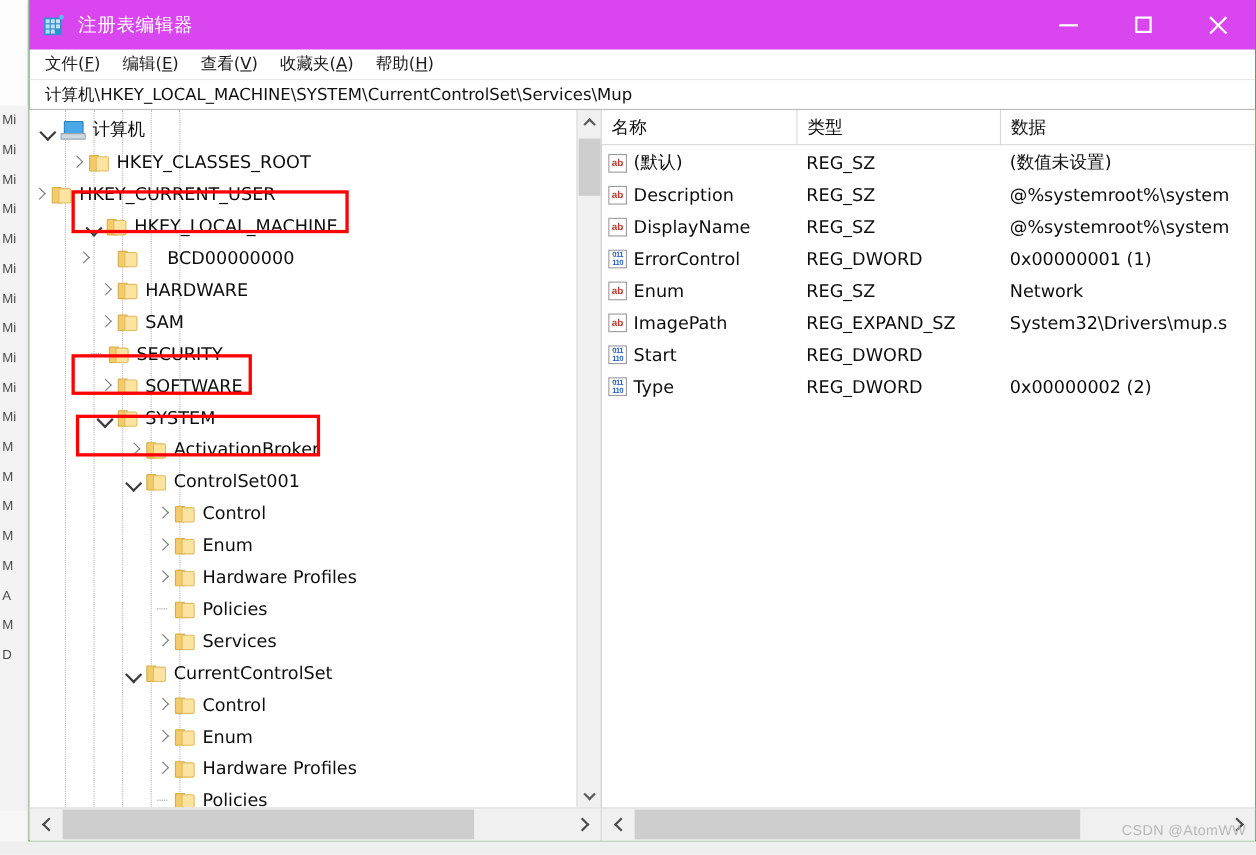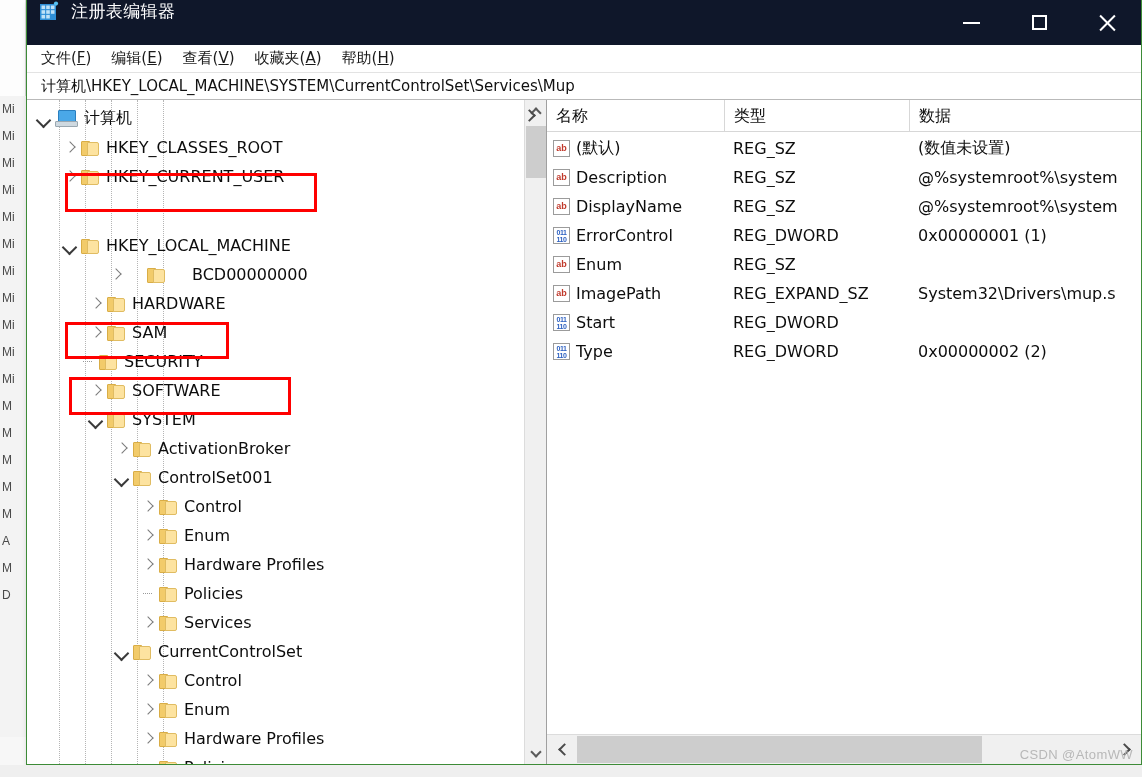--- a/index.html
+++ b/index.html
@@ -37,22 +37,22 @@
     position: absolute; left: 26px; top: 0; width: 1116px; height: 765px;
     background: #ffffff;
     border: 1px solid #3d8b37;
     border-top: none;
     display: flex; flex-direction: column;
     box-shadow: 2px 3px 6px rgba(0,0,0,0.22);
   }
 
   
   .titlebar {
-    height: 45px; background: #0f172a; flex: none;
-    display: flex; position: relative;
+    height: 45px; background: #d946ef; flex: none;
+    display: flex; align-items: center; position: relative;
   }
   .title-icon {
     margin-left: 11px; width: 22px; height: 22px; position: relative; flex: none;
   }
   .title-text {
     margin-left: 11px; color: #ffffff; font-size: 17px;
     font-family: "DejaVu Sans", "Liberation Sans", sans-serif;
     letter-spacing: .4px;
   }
   .win-controls { position: absolute; right: 0; top: 0; height: 45px; display: flex; }
@@ -90,21 +90,21 @@
     font-family: "DejaVu Sans", "Liberation Sans", sans-serif;
     white-space: nowrap; overflow: hidden;
   }
 
   
   .panes { flex: 1 1 auto; display: flex; min-height: 0; background: #fff; }
 
   .pane-left {
     width: 520px; flex: none; position: relative;
     border-right: 1px solid #a0a0a0;
-    display: flex; flex-direction: row; min-height: 0;
+    display: flex; flex-direction: column; min-height: 0;
     background: #ffffff;
   }
   .pane-right {
     flex: 1 1 auto; position: relative;
     display: flex; flex-direction: column; min-height: 0;
     background: #ffffff;
     justify-content: center;
   }
 
   
@@ -340,31 +340,31 @@
               <div class="node" style="padding-left: 8px;">
                 <span class="chev open"></span>
                 <span class="pcicon"></span>
                 <span class="node-label">计算机</span>
               </div>
               <div class="node" style="padding-left: 34px;">
                 <span class="chev has"></span>
                 <span class="folder"></span>
                 <span class="node-label">HKEY_CLASSES_ROOT</span>
               </div>
-              <div class="node" style="padding-left: 34px;">
+              <div class="node" style="">
                 <span class="chev has"></span>
                 <span class="folder"></span>
                 <span class="node-label">HKEY_CURRENT_USER</span>
               </div>
-              <div class="node" style="padding-left: 34px; margin-top: 40px;">
+              <div class="node" style="padding-left: 50px;">
                 <span class="chev open"></span>
                 <span class="folder"></span>
                 <span class="node-label">HKEY_LOCAL_MACHINE</span>
               </div>
-              <div class="node" style="padding-left: 80px; gap: 20px;">
+              <div class="node" style="padding-left: 40px; gap: 20px;">
                 <span class="chev has"></span>
                 <span class="folder"></span>
                 <span class="node-label">BCD00000000</span>
               </div>
               <div class="node" style="padding-left: 60px;">
                 <span class="chev has"></span>
                 <span class="folder"></span>
                 <span class="node-label">HARDWARE</span>
               </div>
               <div class="node" style="padding-left: 60px;">
@@ -515,20 +515,21 @@
               </div>
               <div class="v-type">REG_DWORD</div>
               <div class="v-data">0x00000001 (1)</div>
             </div>
             <div class="vrow">
               <div class="v-name">
                 <span class="vicon sz">ab</span>
                 <span>Enum</span>
               </div>
               <div class="v-type">REG_SZ</div>
+              <div class="v-data">Network</div>
             </div>
             <div class="vrow">
               <div class="v-name">
                 <span class="vicon sz">ab</span>
                 <span>ImagePath</span>
               </div>
               <div class="v-type">REG_EXPAND_SZ</div>
               <div class="v-data">System32\Drivers\mup.s</div>
             </div>
             <div class="vrow">

